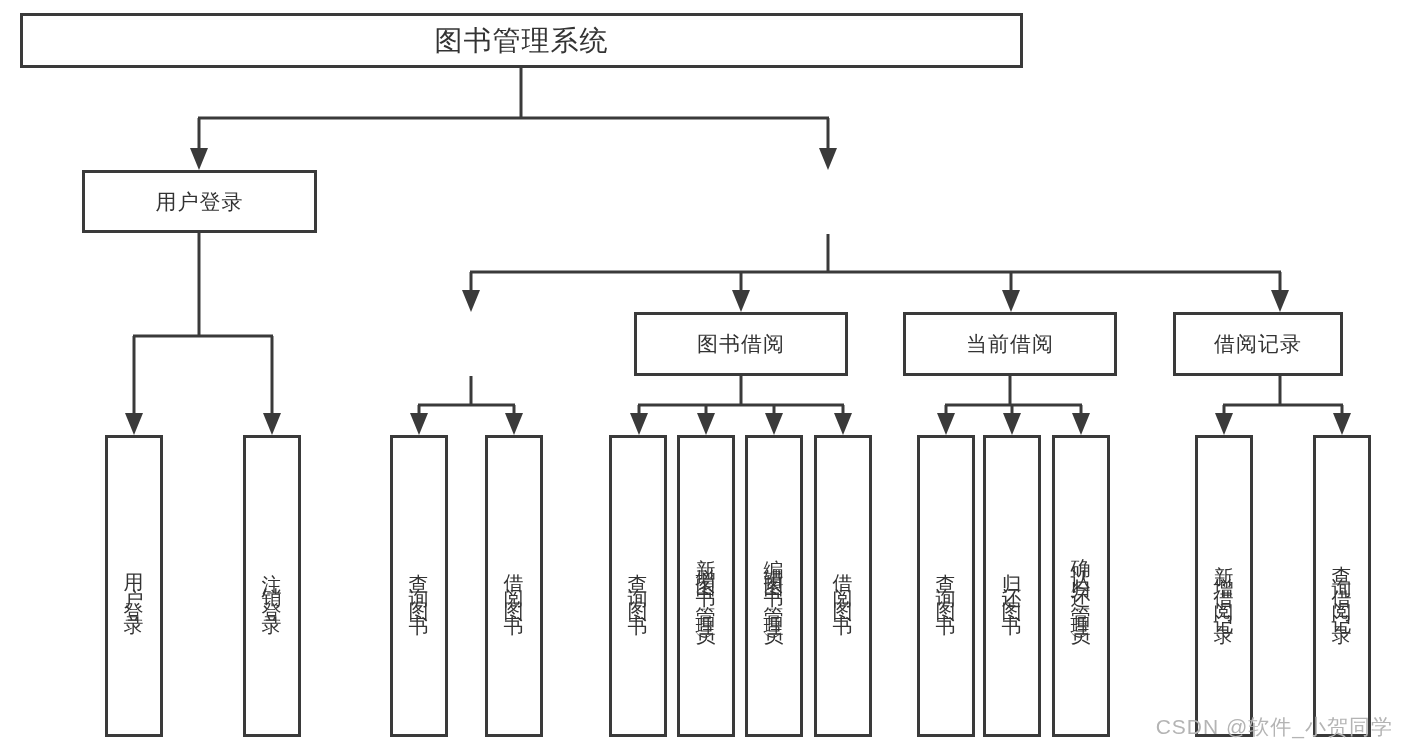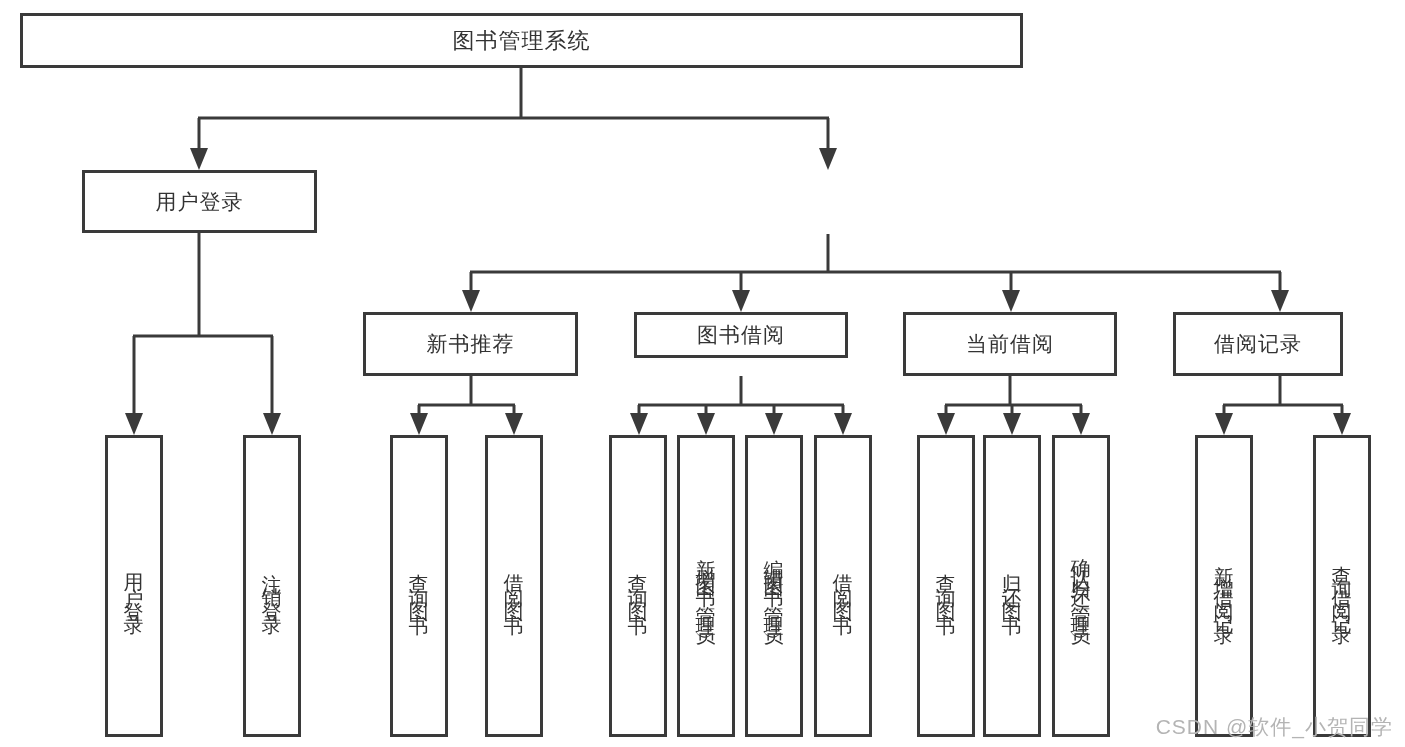--- a/index.html
+++ b/index.html
@@ -23,21 +23,21 @@
     position:absolute;
     box-sizing:border-box;
     border:3px solid var(--line);
     background:var(--background);
     display:flex;align-items:center;justify-content:center;
     color:var(--text);
     font-size:21px;
     letter-spacing:1px;
     white-space:nowrap;
   }
-  .node.title{font-size:22px;}
+  .node.title{font-size:28px;}
   .vnode span{
     writing-mode:vertical-rl;
     text-orientation:mixed;
     font-size:20px;
     line-height:1;
   }
   .vnode span.ls4{letter-spacing:0.70em;}
   .vnode span.ls6{letter-spacing:0.60em;}
   .vnode span.ls8{letter-spacing:0.48em;}
   #watermark{
@@ -132,24 +132,21 @@
   </svg>
 
   <div class="node title" style="left:20px;top:13px;width:1003px;height:55px">
     <span>图书管理系统</span>
   </div>
 
   <div class="node" style="left:82px;top:170px;width:235px;height:63px">
     <span>用户登录</span>
   </div>
 
-  <div class="node" style="left:363px;top:312px;width:215px;height:64px">
-    <span>新书推荐</span>
-  </div>
-  <div class="node" style="left:634px;top:312px;width:214px;height:46px">
+  <div class="node" style="left:634px;top:312px;width:214px;height:64px">
     <span>图书借阅</span>
   </div>
   <div class="node" style="left:903px;top:312px;width:214px;height:64px">
     <span>当前借阅</span>
   </div>
   <div class="node" style="left:1173px;top:312px;width:170px;height:64px">
     <span>借阅记录</span>
   </div>
 
   <div class="node vnode" style="left:105px;top:435px;width:58px;height:302px">

